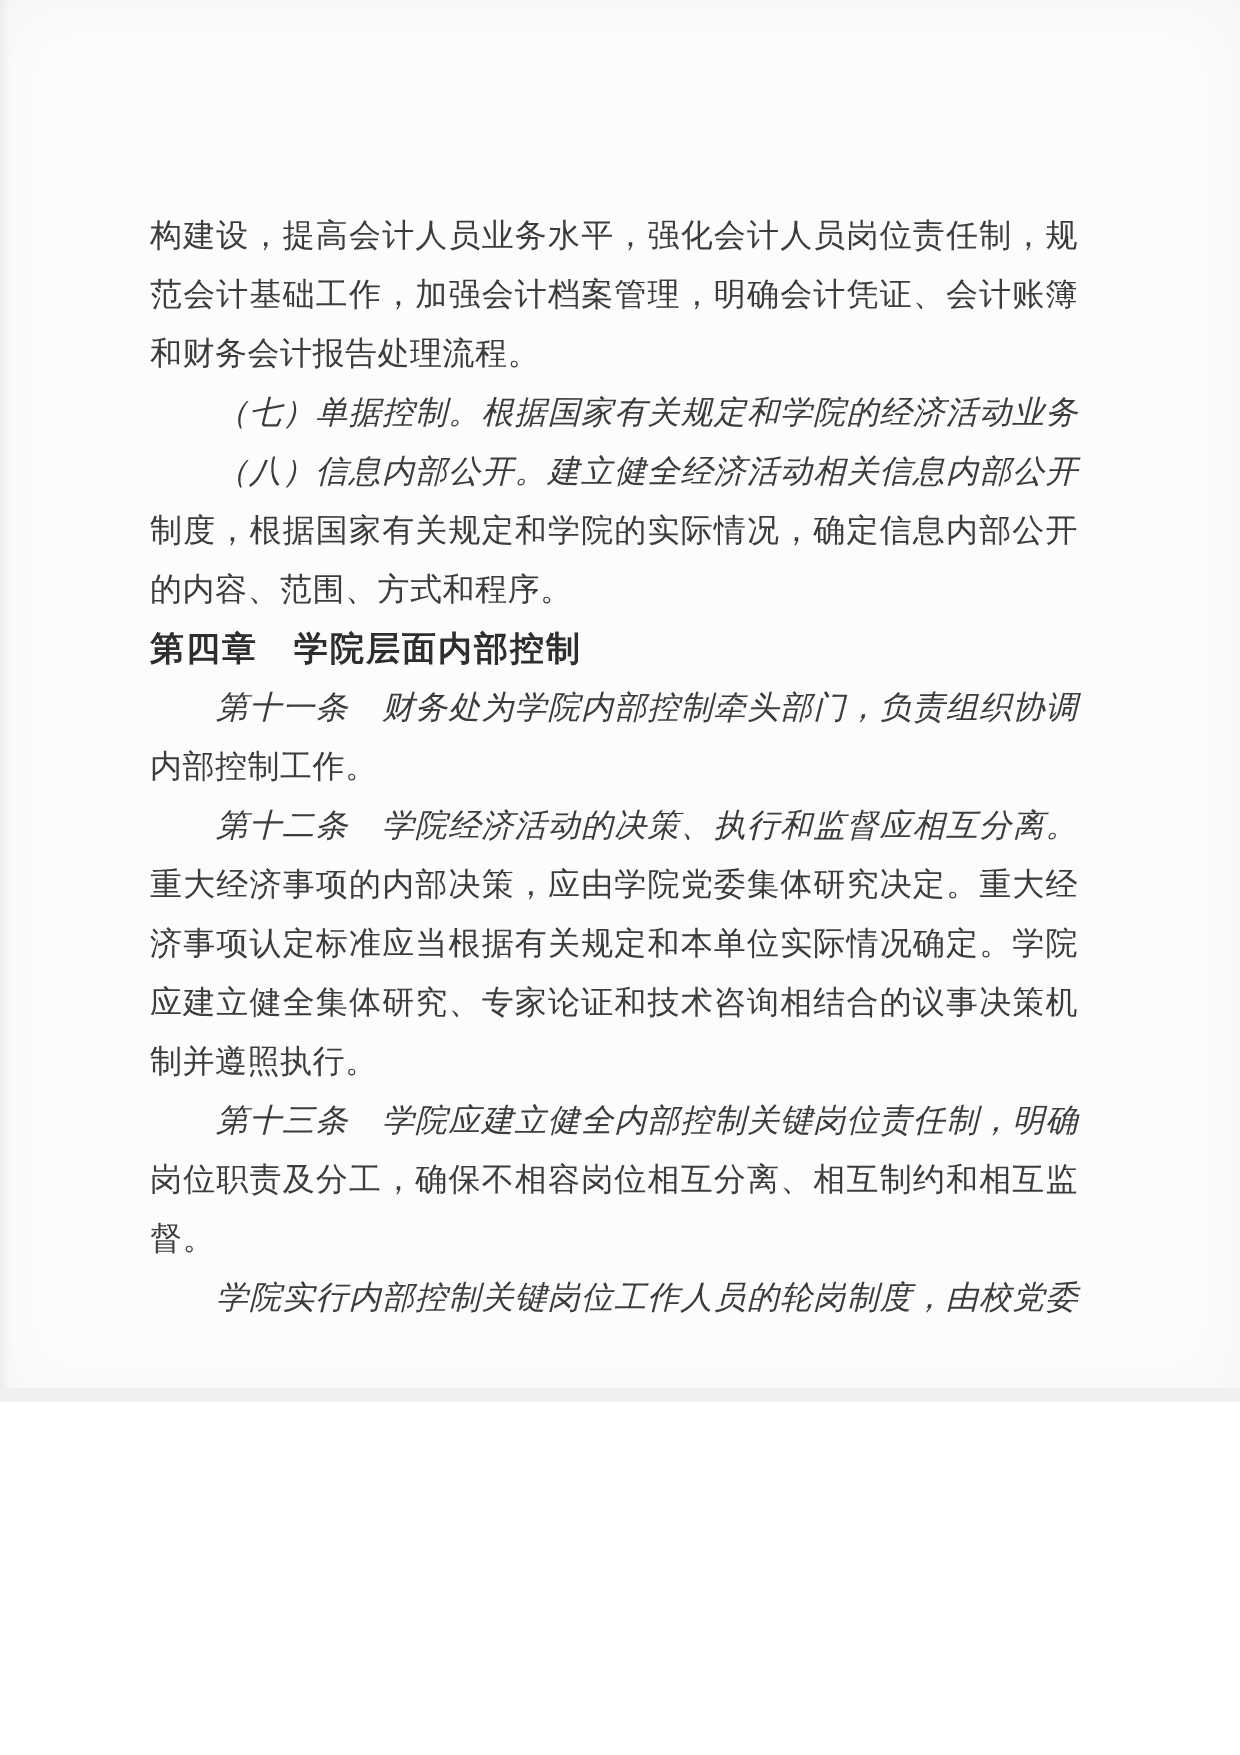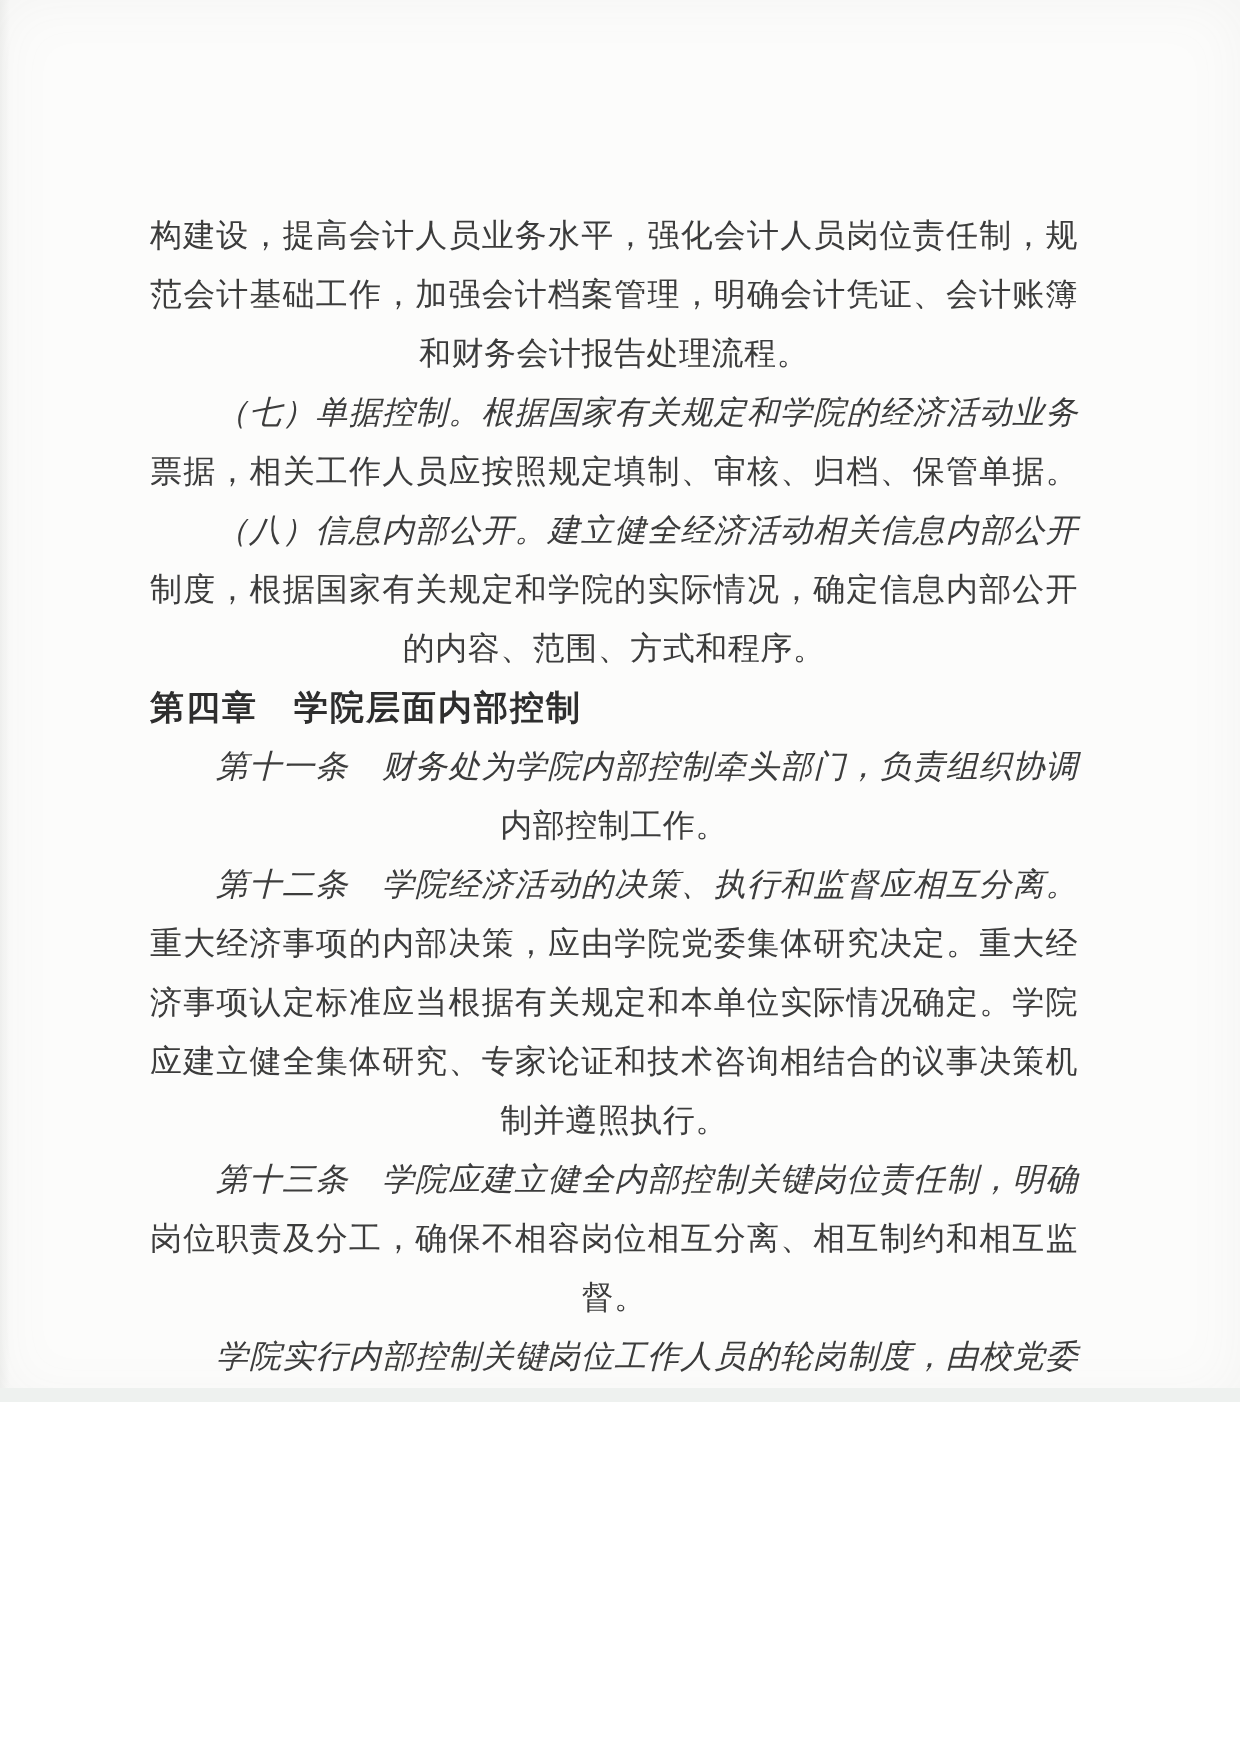--- a/index.html
+++ b/index.html
@@ -20,21 +20,21 @@
     left: 150px; top: 206px; width: 928px;
   }
   .line {
     height: 59px;
     line-height: 59px;
     font-size: 32px;
     color: #3c3c3c;
     letter-spacing: 0.5px;
   }
   .jf  { text-align: justify; text-align-last: justify; }
-  .end { text-align: center; }
+  .end { text-align: left; }
   .ind { text-indent: 66px; font-style: italic; }
   .heading {
     height: 59px;
     line-height: 59px;
     text-align: left;
     font-weight: bold;
     font-size: 34px;
     letter-spacing: 2px;
     color: #2e2e2e;
   }
@@ -63,21 +63,20 @@
 <body>
 
 <div class="page">
   <div class="scan-edge-left"></div>
 
   <div class="textblock">
     <div class="line jf">构建设，提高会计人员业务水平，强化会计人员岗位责任制，规</div>
     <div class="line jf">范会计基础工作，加强会计档案管理，明确会计凭证、会计账簿</div>
     <div class="line end">和财务会计报告处理流程。</div>
     <div class="line jf ind">（七）单据控制。根据国家有关规定和学院的经济活动业务</div>
-    <div class="line jf">票据，相关工作人员应按照规定填制、审核、归档、保管单据。</div>
     <div class="line jf ind">（八）信息内部公开。建立健全经济活动相关信息内部公开</div>
     <div class="line jf">制度，根据国家有关规定和学院的实际情况，确定信息内部公开</div>
     <div class="line end">的内容、范围、方式和程序。</div>
     <div class="heading">第四章　学院层面内部控制</div>
     <div class="line jf ind">第十一条　财务处为学院内部控制牵头部门，负责组织协调</div>
     <div class="line end">内部控制工作。</div>
     <div class="line jf ind">第十二条　学院经济活动的决策、执行和监督应相互分离。</div>
     <div class="line jf">重大经济事项的内部决策，应由学院党委集体研究决定。重大经</div>
     <div class="line jf">济事项认定标准应当根据有关规定和本单位实际情况确定。学院</div>
     <div class="line jf">应建立健全集体研究、专家论证和技术咨询相结合的议事决策机</div>

